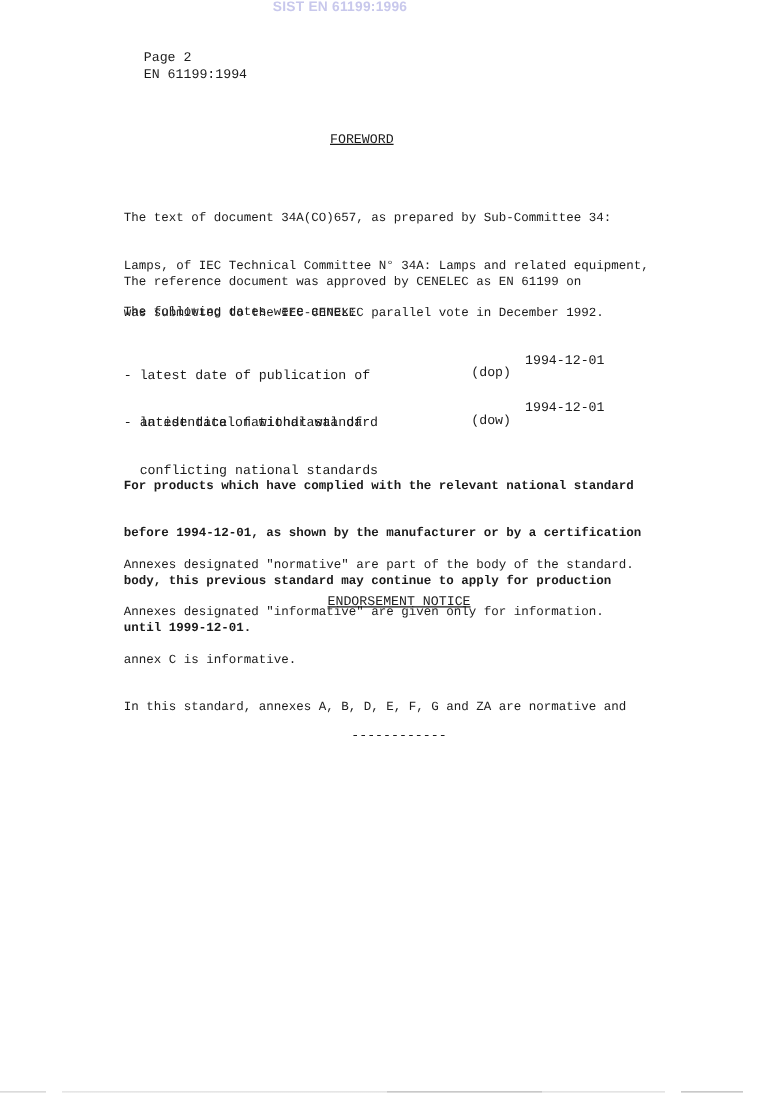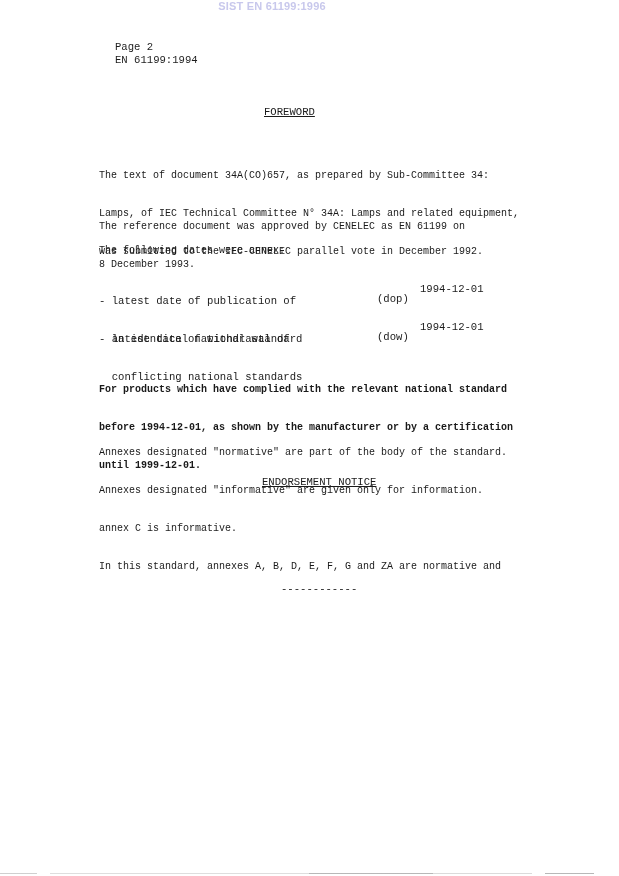--- a/index.html
+++ b/index.html
@@ -95,21 +95,20 @@
   <div class="center-heading" style="left:264px; top:106px;text-decoration:underline;">FOREWORD</div>
 
   <div class="para" style="top:145px;">
     <div>The text of document 34A(CO)657, as prepared by Sub-Committee 34:</div>
     <div>Lamps, of IEC Technical Committee N° 34A: Lamps and related equipment,</div>
     <div>was submitted to the IEC-CENELEC parallel vote in December 1992.</div>
   </div>
 
   <div class="para" style="top:196px;">
     <div>The reference document was approved by CENELEC as EN 61199 on</div>
-    <div>8 December 1993.</div>
   </div>
 
   <div class="para" style="top:245px;">The following dates were annex:</div>
 
   <div class="date-row" style="top:270px;">
     <div class="desc">
       <div>- latest date of publication of</div>
       <div>  an identical national standard</div>
     </div>
     <div class="abbr">(dop)</div>
@@ -121,20 +120,21 @@
       <div>- latest date of withdrawal of</div>
       <div>  conflicting national standards</div>
     </div>
     <div class="abbr">(dow)</div>
     <div class="date">1994-12-01</div>
   </div>
 
   <div class="para" style="top:359px;font-weight:bold;">
     <div>For products which have complied with the relevant national standard</div>
     <div>before 1994-12-01, as shown by the manufacturer or by a certification</div>
+    <div>body, this previous standard may continue to apply for production</div>
     <div>until 1999-12-01.</div>
   </div>
 
   <div class="para" style="top:422px;">
     <div>Annexes designated "normative" are part of the body of the standard.</div>
     <div>Annexes designated "informative" are given only for information.</div>
     <div>annex C is informative.</div>
     <div>In this standard, annexes A, B, D, E, F, G and ZA are normative and</div>
   </div>
 

